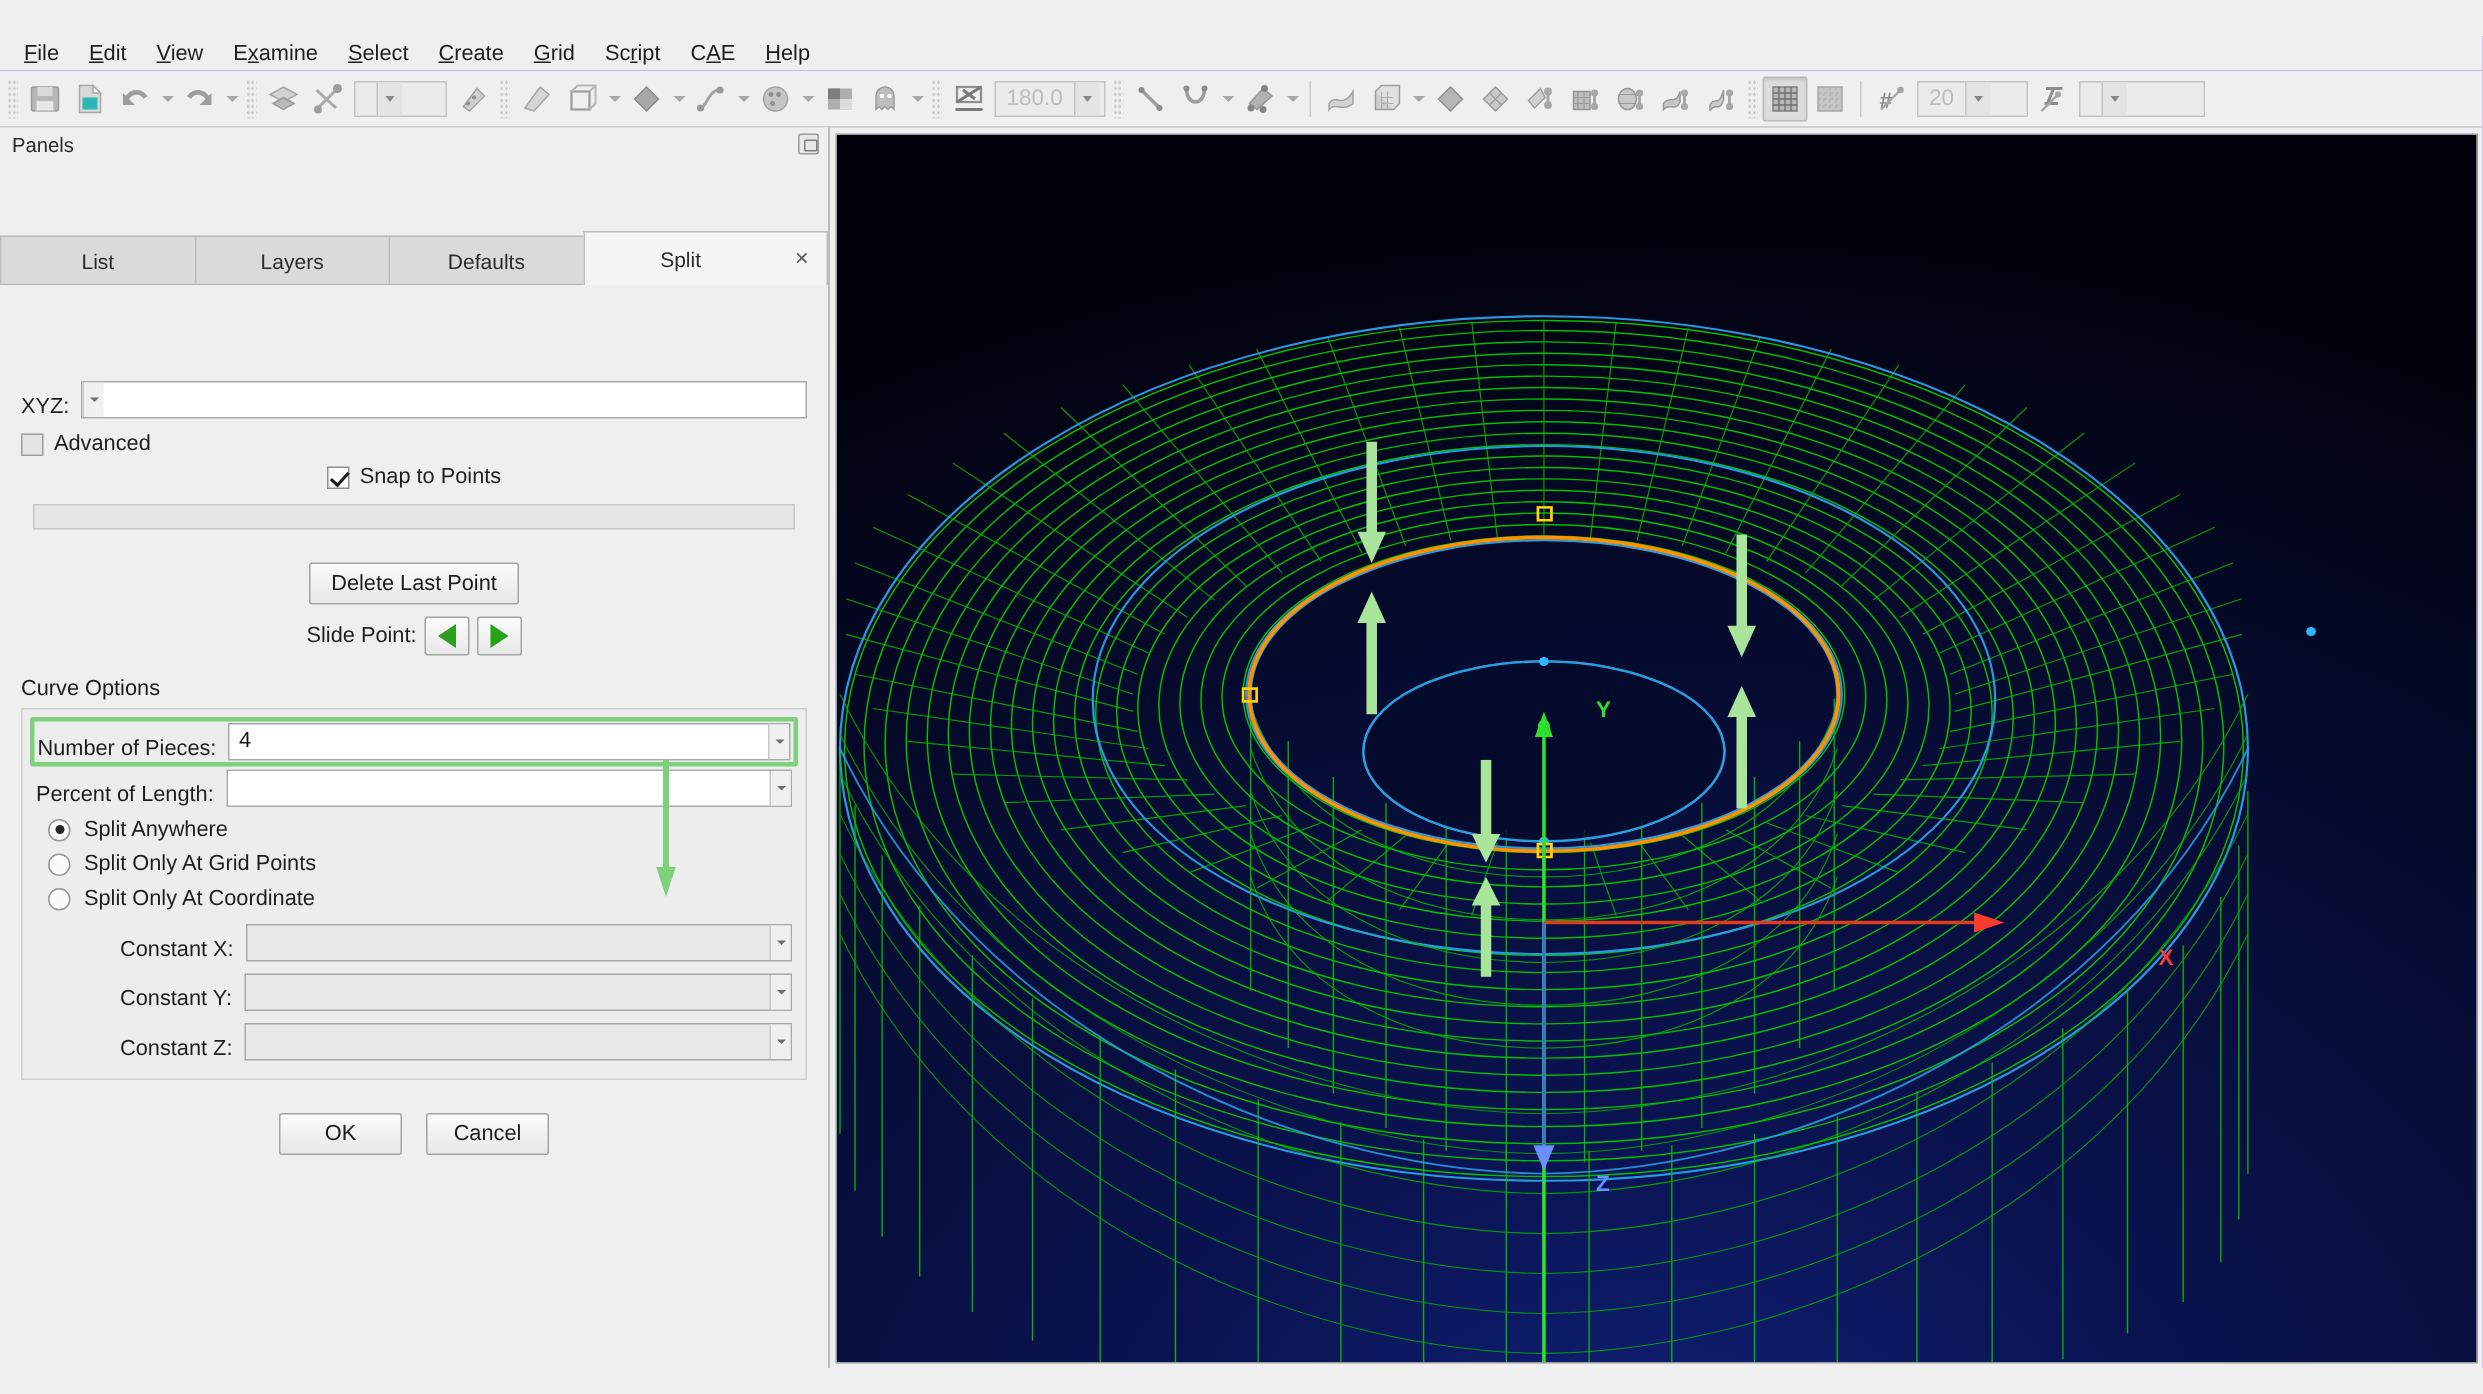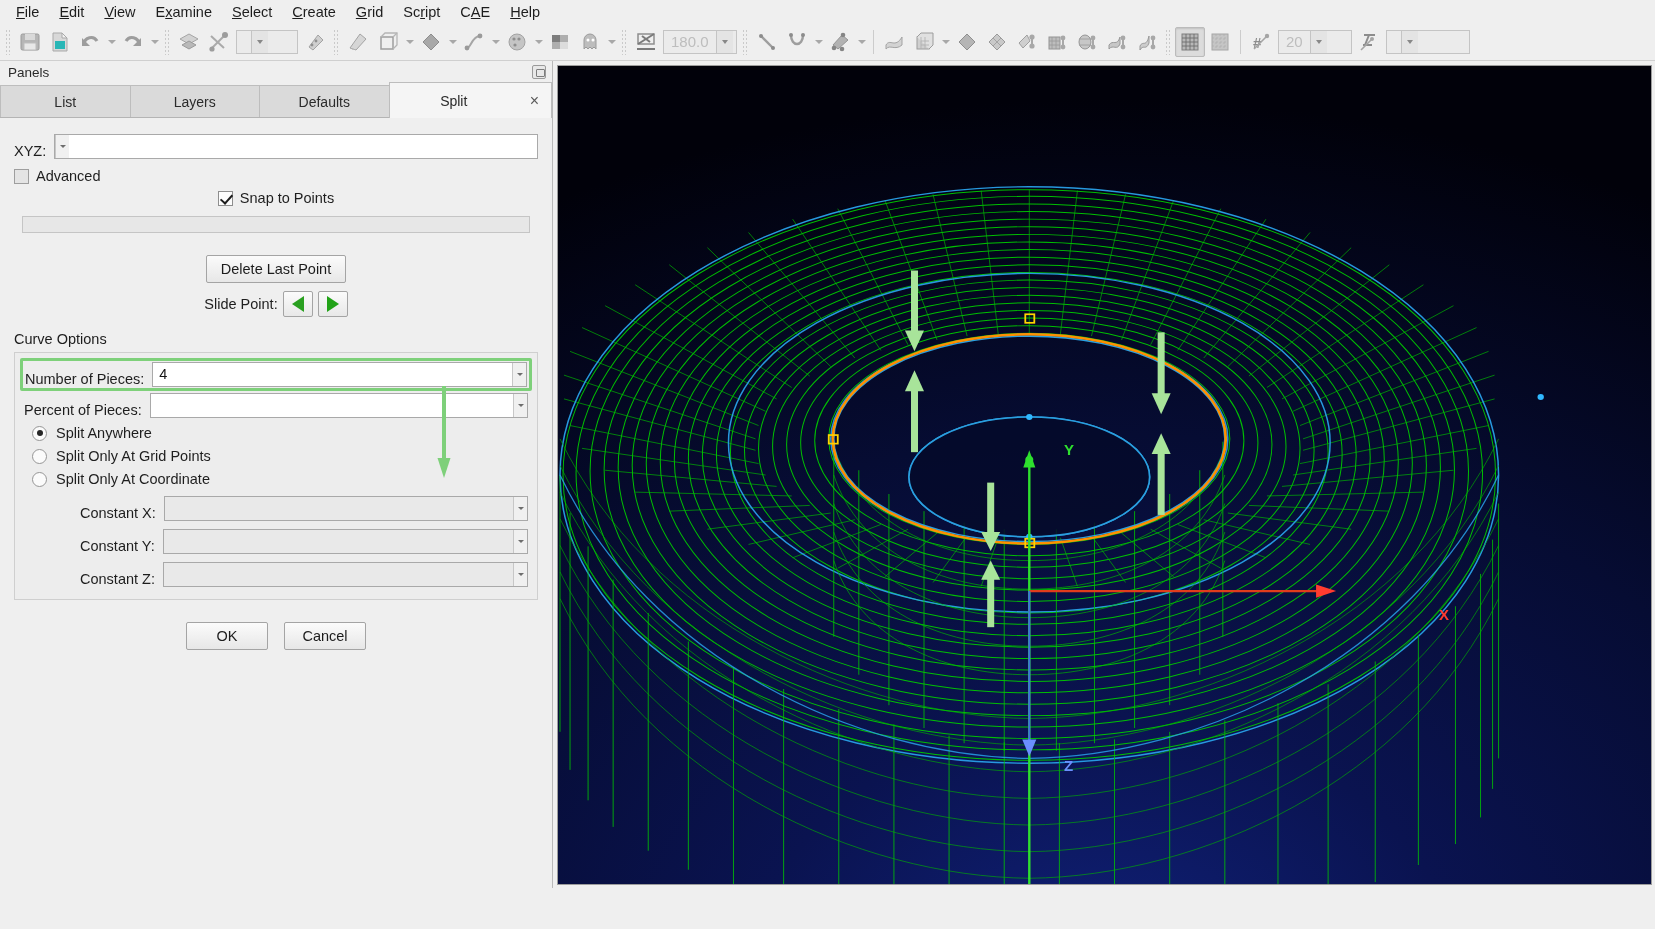--- a/index.html
+++ b/index.html
@@ -11,20 +11,21 @@
     font-family: "Liberation Sans", sans-serif;
     background: #efefef;
     -webkit-font-smoothing: antialiased;
   }
   #app {
     position: relative;
     width: 1655px; height: 888px;
     background: #4c1d95;
     display: flex;
     flex-direction: column;
+    margin-top: 24px;
   }
 
   
   .menubar {
     height: 23px;
     background: #efefef;
     display: flex;
     align-items: center;
     padding-left: 6px;
     flex: 0 0 auto;
@@ -127,20 +128,21 @@
 
   
   .panel {
     width: 553px;
     flex: 0 0 553px;
     background: #efefef;
     display: flex;
     flex-direction: column;
     position: relative;
     border-right: 1px solid #b9b9b9;
+    gap: 48px;
   }
   .panel-titlebar {
     height: 22px;
     display: flex;
     align-items: center;
     justify-content: space-between;
     padding: 0 6px 0 8px;
     font-size: 13.5px;
     color: #2a2a2a;
     background: #efefef;
@@ -779,21 +781,21 @@
               <div class="field">
                 <div class="fval">4</div>
                 <div class="fspin">
                     <i></i>
                   </div>
               </div>
             </div>
           </div>
 
           <div class="row" style="margin-bottom:4px">
-            <span class="lbl" style="margin-right:8px">Percent of Pieces:</span>
+            <span class="lbl" style="margin-right:8px">Percent of Length:</span>
             <div class="field">
               <div class="fval"></div>
               <div class="fspin">
                   <i></i>
                 </div>
             </div>
           </div>
 
           <div class="radio-row">
             <span class="radio sel"></span>

